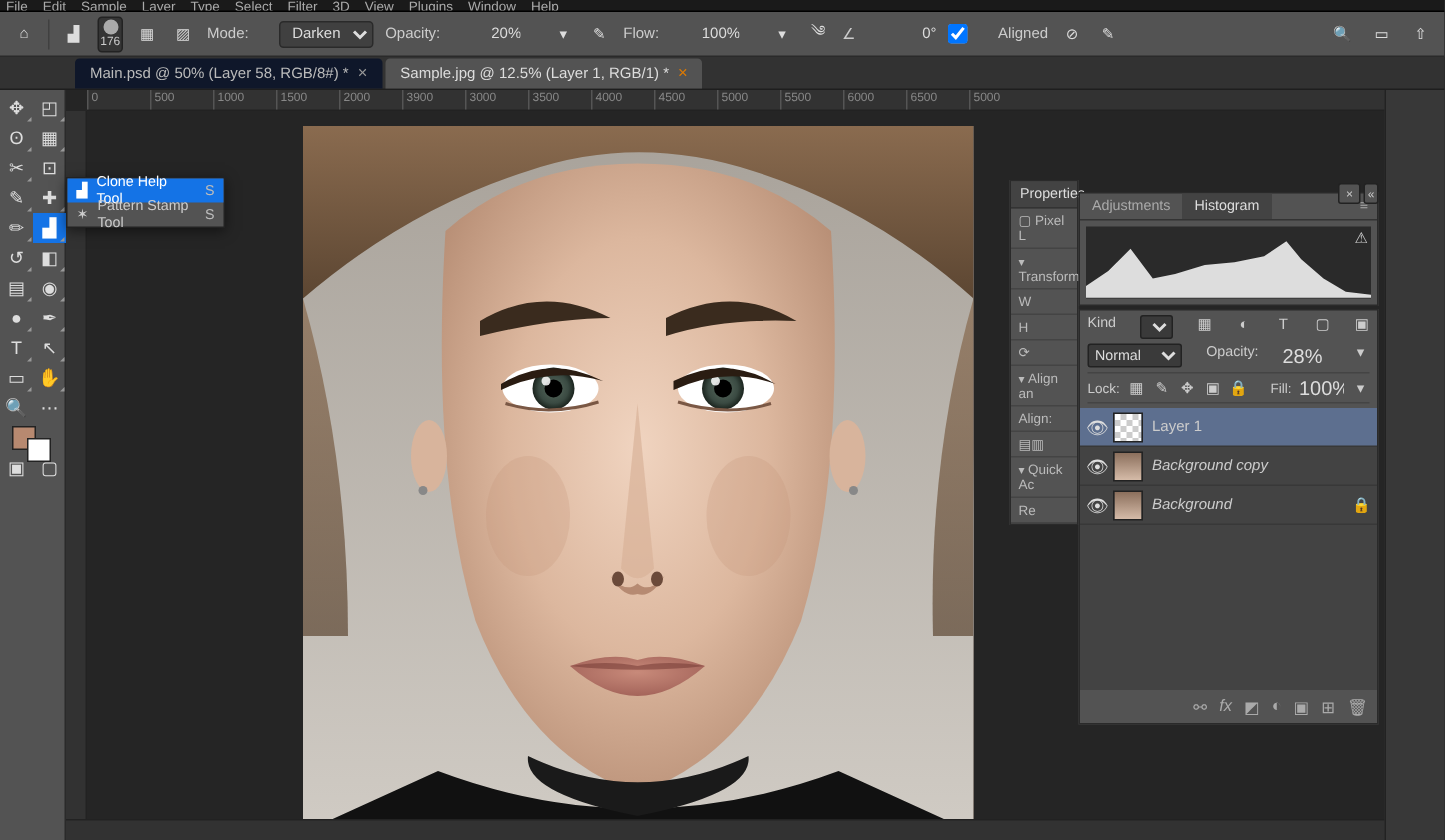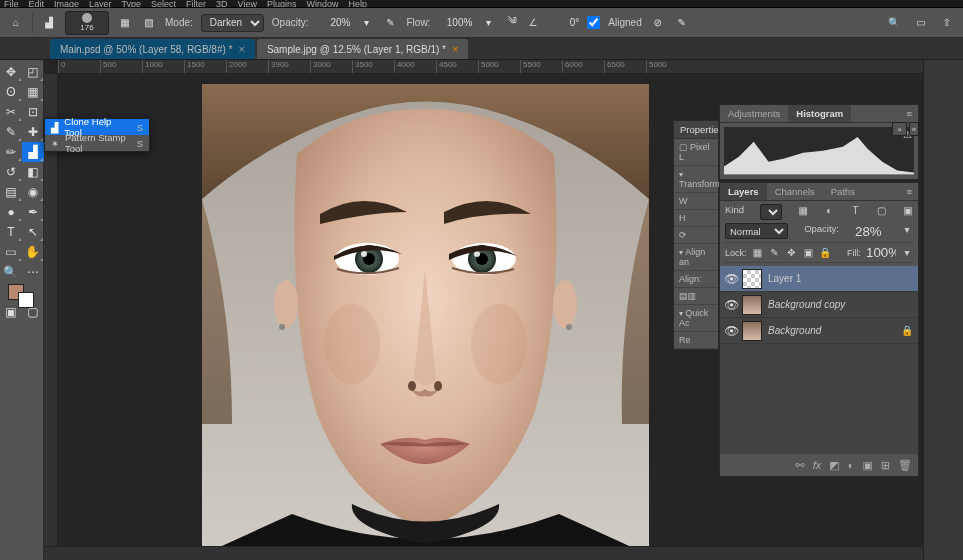--- a/index.html
+++ b/index.html
@@ -1,54 +1,54 @@
 <!DOCTYPE html>
 <html><head>
 <meta charset="utf-8">
 <style>
 * { margin: 0; padding: 0; box-sizing: border-box; font-family: -apple-system, "Segoe UI", Arial, sans-serif; user-select: none; }
 body { background: #323232; color: #ccc; width: 963px; height: 560px; overflow: hidden; font-size: 10px; }
 .menubar { height: 8px; background: #1a1a1a; display: flex; align-items: center; padding: 0 4px; gap: 10px; font-size: 9px; color: #aaa; border-bottom: 1px solid #000; overflow: hidden; }
 .optbar { height: 30px; background: #535353; display: flex; align-items: center; padding: 0 8px; gap: 8px; font-size: 10px; border-bottom: 1px solid #2a2a2a; }
 .optbar .home { width: 18px; height: 18px; display: inline-flex; align-items: center; justify-content: center; }
 .optbar .sep { width: 1px; height: 20px; background: #404040; }
-.optbar .grp { display: flex; align-items: center; gap: 8px; }
+.optbar .grp { display: flex; align-items: center; gap: 20px; }
 .optbar select { background: #404040; color: #ddd; border: 1px solid #2a2a2a; font-size: 10px; height: 18px; border-radius: 3px; padding: 0 4px; }
 .optbar .num { background: transparent; color: #ddd; width: 34px; font-size: 10px; border: none; text-align: right; }
 .optbar .ico { width: 16px; height: 16px; display: inline-flex; align-items: center; justify-content: center; color: #ddd; cursor: pointer; }
-.optbar .brush { width: 44px; height: 24px; background: #353535; border: 1px solid #222; border-radius: 3px; display: flex; flex-direction: column; align-items: center; justify-content: center; font-size: 8px; }
+.optbar .brush { width: 17px; height: 24px; background: #353535; border: 1px solid #222; border-radius: 3px; display: flex; flex-direction: column; align-items: center; justify-content: center; font-size: 8px; }
 .optbar .right { margin-left: auto; display: flex; gap: 10px; }
 .tabbar { height: 22px; background: #323232; display: flex; align-items: flex-end; padding-left: 50px; gap: 0; font-size: 10px; border-bottom: 1px solid #1e1e1e; }
 .tab { padding: 4px 10px; background: #535353; color: #ddd; border-top-left-radius: 3px; border-top-right-radius: 3px; margin-right: 2px; display: flex; gap: 6px; align-items: center; }
-.tab.inactive { background: #0c4a6e; color: #bbb; }
+.tab.inactive { background: #0f172a; color: #bbb; }
 .tab .x { color: #999; font-size: 11px; cursor: pointer; }
 .tab .dirty { color: #e07a00; }
 .main { display: flex; height: calc(100% - 60px); }
 .toolbar { width: 44px; background: #535353; border-right: 1px solid #2a2a2a; display: grid; grid-template-columns: 22px 22px; grid-auto-rows: 20px; padding-top: 2px; }
 .tool { width: 22px; height: 20px; display: flex; align-items: center; justify-content: center; cursor: pointer; position: relative; color: #ddd; font-size: 12px; }
 .tool.active { background: #1473e6; color: #fff; }
 .tool .tri { position: absolute; right: 1px; bottom: 1px; width: 0; height: 0; border-left: 3px solid transparent; border-bottom: 3px solid #999; }
 .swatches { grid-column: 1 / 3; height: 30px; display: flex; align-items: center; justify-content: center; position: relative; }
 .sw-fg { width: 16px; height: 16px; background: #b78970; border: 1px solid #222; position: absolute; left: 8px; top: 2px; }
 .sw-bg { width: 16px; height: 16px; background: #fff; border: 1px solid #222; position: absolute; left: 18px; top: 10px; }
 .stage { flex: 1; background: #252525; position: relative; overflow: hidden; }
 .ruler-h { position: absolute; top: 0; left: 14px; right: 0; height: 14px; background: #323232; border-bottom: 1px solid #222; display: flex; font-size: 8px; color: #888; }
 .ruler-h span { width: 42px; text-align: left; padding-left: 2px; border-left: 1px solid #555; flex-shrink: 0; }
 .ruler-v { position: absolute; left: 0; top: 14px; bottom: 0; width: 14px; background: #323232; border-right: 1px solid #222; }
 .canvas { position: absolute; left: 158px; top: 24px; width: 447px; height: 471px; background: linear-gradient(180deg,#8a7868 0%,#b2998a 45%,#e5d8ce 55%,#c9b8aa 100%); overflow: hidden; }
 .face-svg { width: 100%; height: 100%; display: block; }
 .flyout { position: absolute; left: 44px; top: 118px; width: 106px; background: #535353; border: 1px solid #222; box-shadow: 0 2px 8px rgba(0,0,0,.5); z-index: 50; }
 .flyout .row { display: flex; align-items: center; height: 16px; padding: 0 6px; gap: 6px; font-size: 9.5px; cursor: pointer; }
 .flyout .row.sel { background: #1473e6; color: #fff; }
 .flyout .key { margin-left: auto; color: #bbb; }
-.panels { position: absolute; right: 44px; top: 104px; width: 200px; z-index: 40; }
+.panels { position: absolute; right: 44px; top: 128px; width: 200px; z-index: 40; }
 .panel { background: #535353; border: 1px solid #2a2a2a; margin-bottom: 2px; font-size: 10px; }
 .panel .tabs { display: flex; height: 18px; border-bottom: 1px solid #333; font-size: 9.5px; }
 .panel .tabs span { padding: 3px 8px; color: #aaa; cursor: pointer; }
-.panel .tabs span.act { background: #434343; color: #ddd; font-weight: bold; }
+.panel .tabs span.act { background: #434343; color: #ddd; }
 .panel .tabs .menu { margin-left: auto; padding: 3px 6px; }
 .histo { height: 48px; background: #2a2a2a; margin: 4px; position: relative; }
 .histo svg { position: absolute; inset: 0; }
 .histo .warn { position: absolute; right: 2px; top: 2px; color: #ccc; font-size: 10px; }
 .lay-opts { padding: 3px 5px; display: flex; flex-direction: column; gap: 3px; }
 .lay-opts .row { display: flex; gap: 16px; font-size: 9.5px; }
 .lay-opts select { background: #3a3a3a; color: #ddd; border: 1px solid #222; font-size: 9.5px; height: 16px; flex: 1; border-radius: 2px; }
 .lay-opts .kind { flex: 1; }
 .lay-opts .ico { width: 12px; height: 12px; display: inline-flex; align-items: center; justify-content: center; font-size: 10px; }
 .lay-opts .lock-row { display: flex; align-items: center; gap: 5px; border-top: 1px solid #444; border-bottom: 1px solid #444; padding: 2px 0; font-size: 9px; }
@@ -72,21 +72,21 @@
 .status { position: absolute; left: 0; bottom: 0; right: 0; height: 14px; background: #323232; border-top: 1px solid #222; font-size: 9px; color: #999; padding: 1px 50px; }
 .rightdock { position: absolute; right: 0; top: 60px; bottom: 0; width: 40px; background: #383838; border-left: 1px solid #222; }
 .paneltag { position: absolute; height: 14px; background: #535353; border: 1px solid #222; font-size: 8px; color: #ccc; display: flex; align-items: center; padding: 0 4px; border-radius: 2px; z-index: 41; }
 </style>
 </head>
 <body>
 
 <div class="menubar">
   <span>File</span>
   <span>Edit</span>
-  <span>Image</span>
+  <span>Sample</span>
   <span>Layer</span>
   <span>Type</span>
   <span>Select</span>
   <span>Filter</span>
   <span>3D</span>
   <span>View</span>
   <span>Plugins</span>
   <span>Window</span>
   <span>Help</span>
 </div>
@@ -311,26 +311,20 @@
     </div>
     <div class="histo">
       <svg viewBox="0 0 192 48" preserveAspectRatio="none">
         <path d="M0 48 L0 40 L15 30 L30 15 L45 35 L60 32 L80 26 L100 24 L120 20 L135 10 L145 22 L160 35 L175 44 L192 46 L192 48 Z" fill="#ddd"></path>
       </svg>
       <span class="warn">⚠</span>
     </div>
   </div>
 
   <div class="panel">
-    <div class="tabs">
-      <span class="act">Layers</span>
-      <span>Channels</span>
-      <span>Paths</span>
-      <span class="menu">≡</span>
-    </div>
     <div class="lay-opts">
       <div class="row">
         <span>Kind</span>
         <select class="kind"><option></option></select>
         <span class="ico">▦</span>
         <span class="ico">◐</span>
         <span class="ico">T</span>
         <span class="ico">▢</span>
         <span class="ico">▣</span>
       </div>

